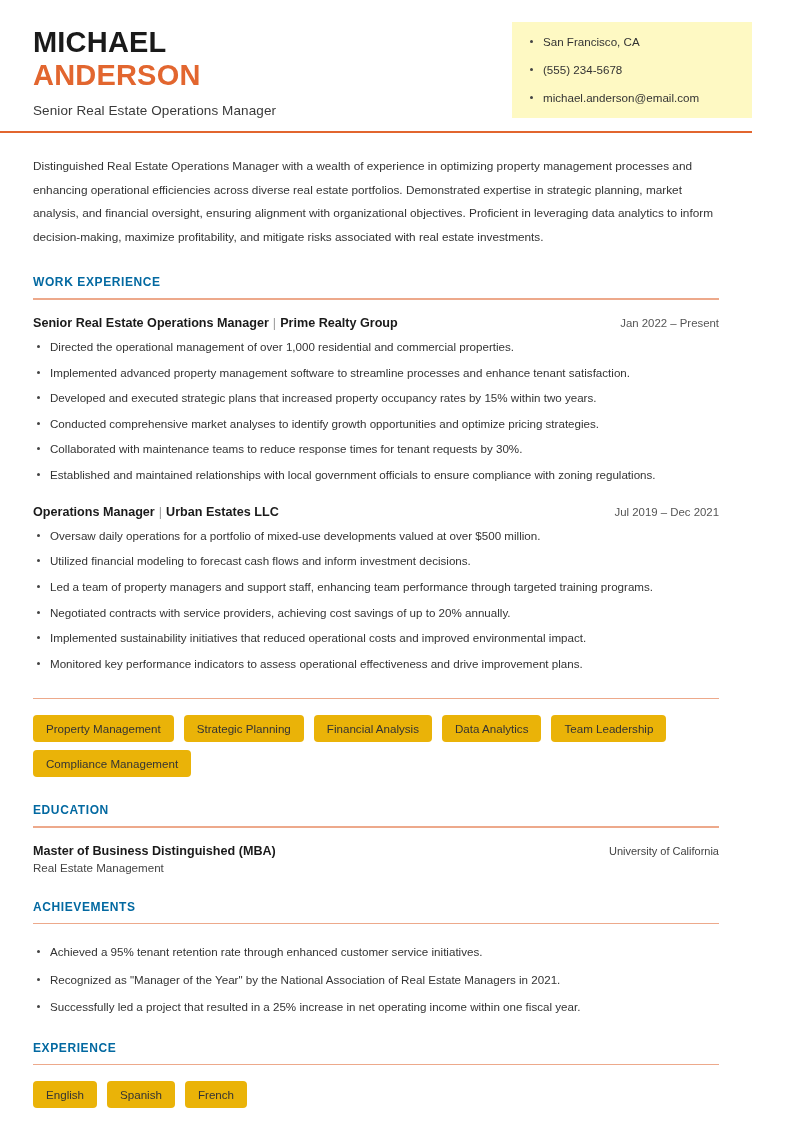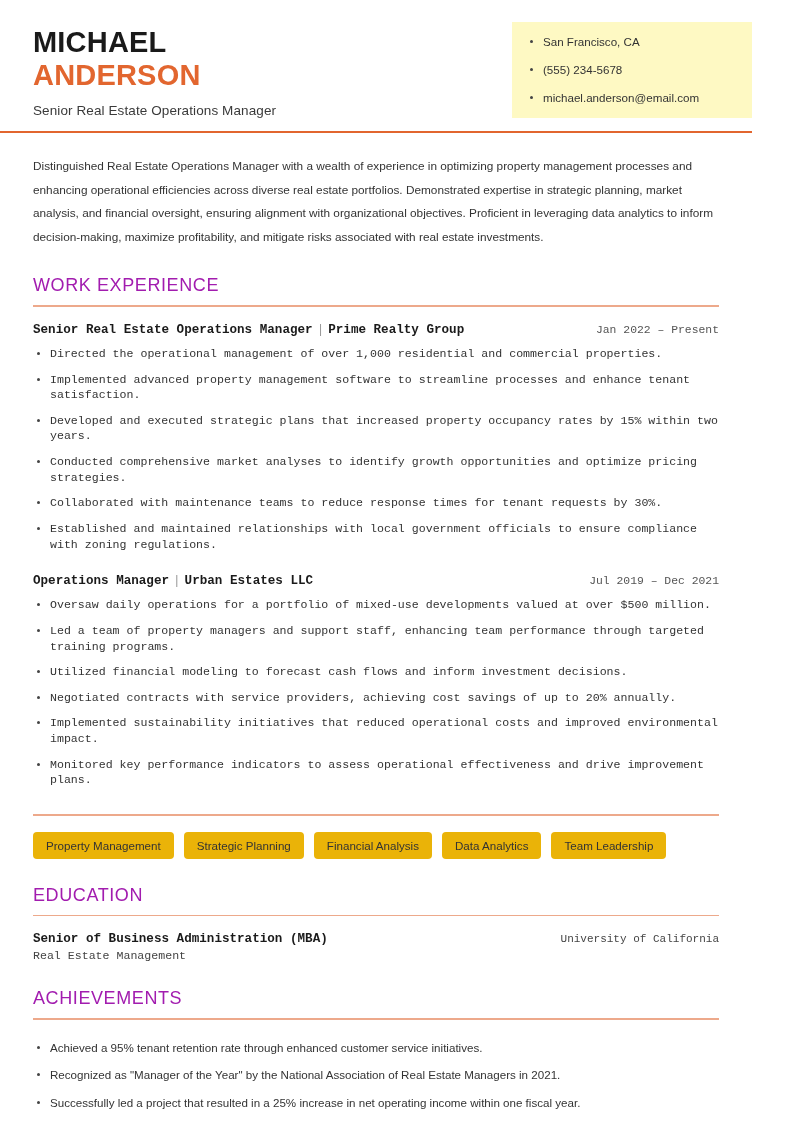--- a/index.html
+++ b/index.html
@@ -97,34 +97,34 @@
     font-size: 11.8px;
     line-height: 2.0;
     color: #333333;
     margin-top: 22px;
     margin-bottom: 0;
     text-align: left;
   }
 
   .section { margin-top: 26px; }
   .section-title {
-    color: #a21caf;
-    font-size: 18px;
-    font-weight: normal;
+    color: #0369a1;
+    font-size: 12px;
+    font-weight: bold;
     letter-spacing: 0.6px;
     margin: 0 0 9px 0;
   }
   .section-rule {
     height: 1.5px;
     background: #EDA98B;
     width: 100%;
     margin-bottom: 16px;
   }
 
-  .entry { margin-bottom: 18px; font-family: Liberation Mono, monospace; }
+  .entry { margin-bottom: 18px; }
   .entry:last-child { margin-bottom: 0; }
   .entry-head {
     display: flex;
     align-items: baseline;
     justify-content: space-between;
     margin-bottom: 9px;
   }
   .entry-title {
     font-size: 12.6px;
     font-weight: bold;
@@ -243,46 +243,47 @@
 
       <div class="entry" style="margin-top:22px;">
         <div class="entry-head">
           <div class="entry-title">
             <span>Operations Manager</span><span class="sep">|</span><span>Urban Estates LLC</span>
           </div>
           <div class="entry-date">Jul 2019 – Dec 2021</div>
         </div>
         <ul class="bullets">
           <li>Oversaw daily operations for a portfolio of mixed-use developments valued at over $500 million.</li>
+          <li>Utilized financial modeling to forecast cash flows and inform investment decisions.</li>
           <li>Led a team of property managers and support staff, enhancing team performance through targeted training programs.</li>
-          <li>Utilized financial modeling to forecast cash flows and inform investment decisions.</li>
           <li>Negotiated contracts with service providers, achieving cost savings of up to 20% annually.</li>
           <li>Implemented sustainability initiatives that reduced operational costs and improved environmental impact.</li>
           <li>Monitored key performance indicators to assess operational effectiveness and drive improvement plans.</li>
         </ul>
       </div>
     </div>
 
     <div class="section">
       <div class="section-rule"></div>
       <div class="chips">
         <span class="chip">Property Management</span>
         <span class="chip">Strategic Planning</span>
         <span class="chip">Financial Analysis</span>
         <span class="chip">Data Analytics</span>
         <span class="chip">Team Leadership</span>
+        <span class="chip">Compliance Management</span>
       </div>
     </div>
 
     <div class="section">
       <div class="section-title">EDUCATION</div>
       <div class="section-rule"></div>
       <div class="entry">
         <div class="entry-head" style="margin-bottom:5px;">
-          <div class="entry-title">Senior of Business Administration (MBA)</div>
+          <div class="entry-title">Master of Business Distinguished (MBA)</div>
           <div class="entry-right">University of California</div>
         </div>
         <div class="edu-sub">Real Estate Management</div>
       </div>
     </div>
 
     <div class="section">
       <div class="section-title">ACHIEVEMENTS</div>
       <div class="section-rule" style="margin-bottom:20px;"></div>
       <ul class="bullets">

